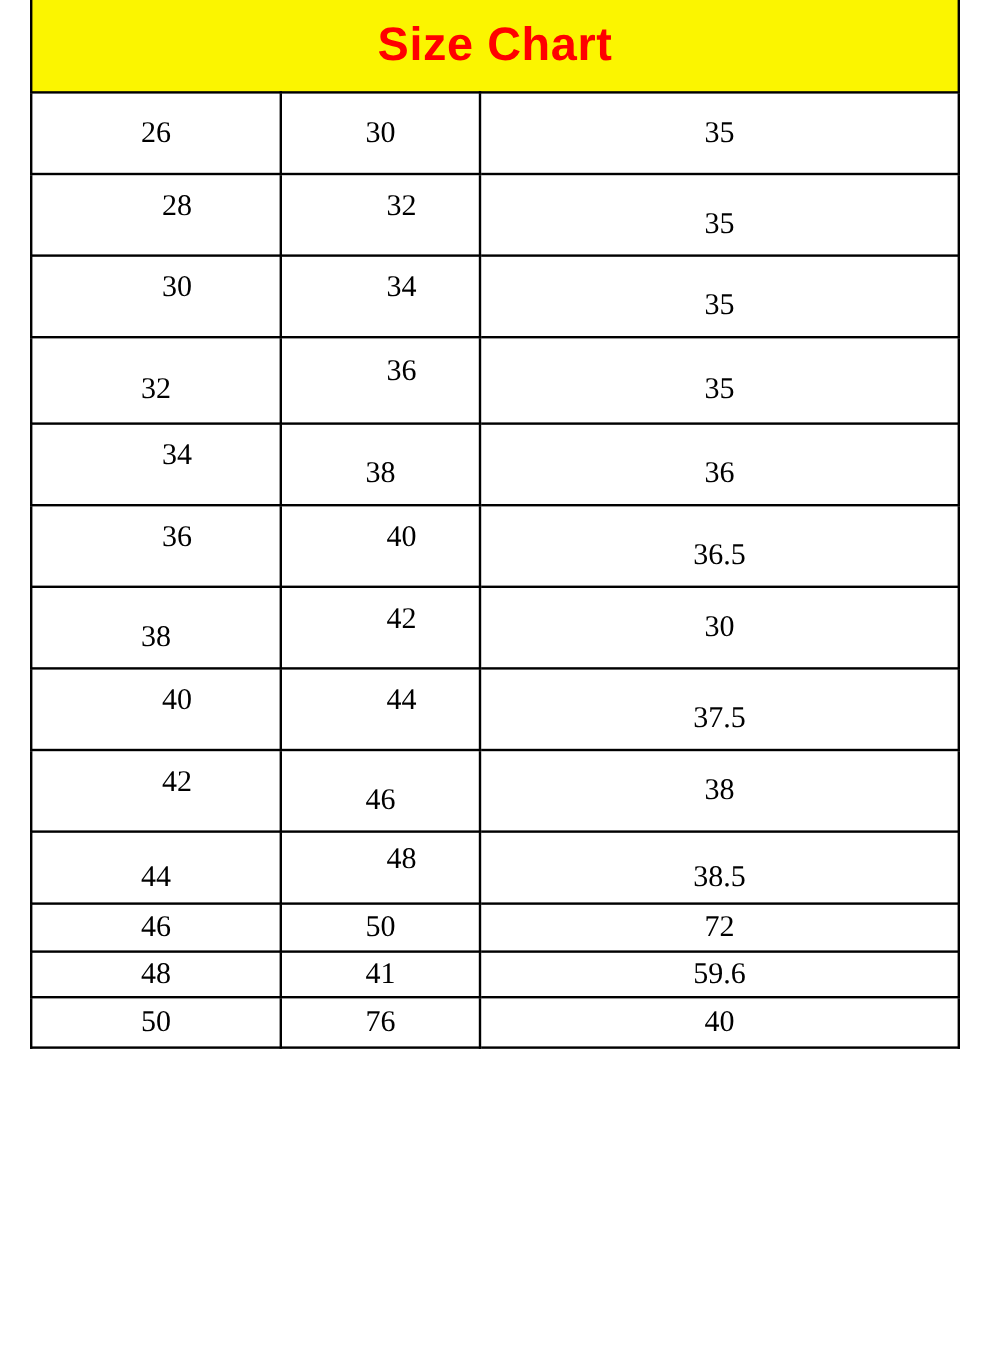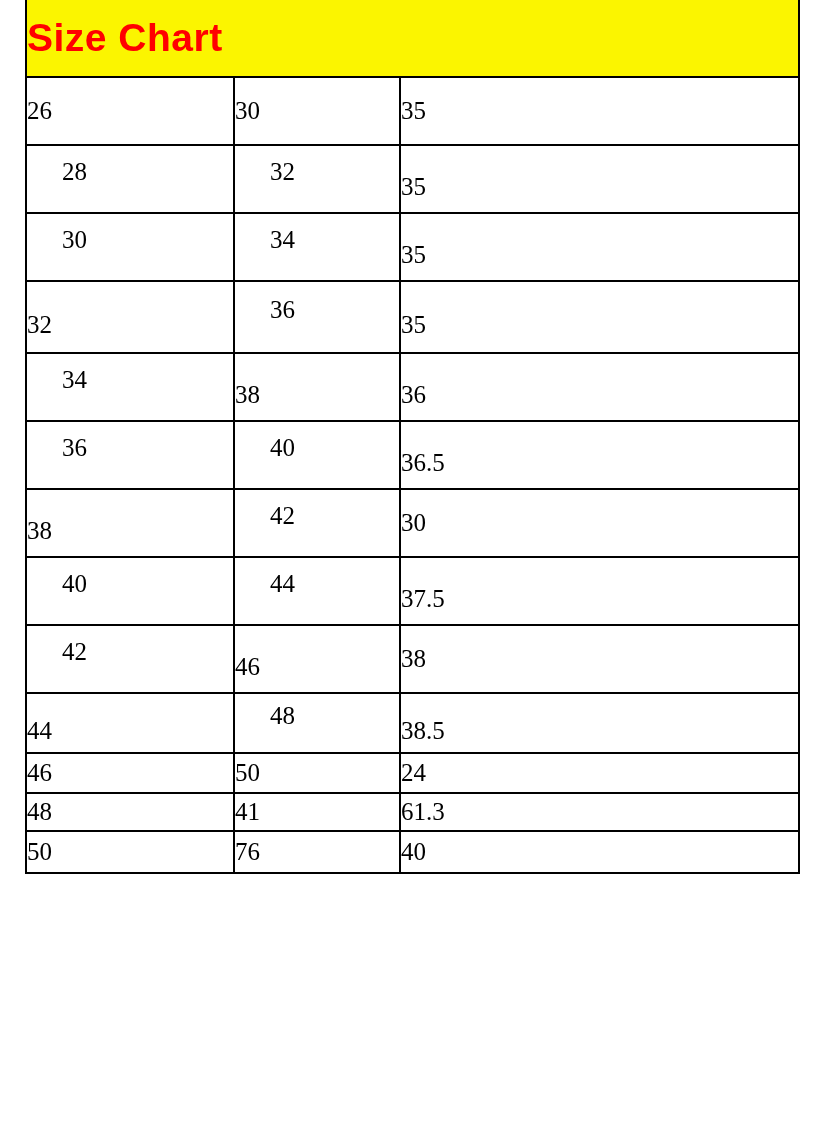--- a/index.html
+++ b/index.html
@@ -25,21 +25,21 @@
   }
   table.size-chart {
     border-collapse: collapse;
     width: 775px;
     table-layout: fixed;
   }
   table.size-chart td,
   table.size-chart th {
     border: 2px solid #000000;
     padding: 0;
-    text-align: left;
+    text-align: center;
     vertical-align: middle;
   }
   .title-cell {
     background: #fbf500;
     color: #ff0000;
     font-size: 39px;
     font-weight: bold;
     height: 76px;
     letter-spacing: 0.5px;
     border-top: none !important;
@@ -143,26 +143,26 @@
           <td class="data-cell"><span class="j-none">38</span></td>
         </tr>
         <tr class="r9">
           <td class="data-cell"><span class="j-down">44</span></td>
           <td class="data-cell"><span class="j-up">48</span></td>
           <td class="data-cell"><span class="j-down">38.5</span></td>
         </tr>
         <tr class="r10">
           <td class="data-cell"><span class="j-none">46</span></td>
           <td class="data-cell"><span class="j-none">50</span></td>
-          <td class="data-cell"><span class="j-none">24</span></td>
+          <td class="data-cell"><span class="j-none">72</span></td>
         </tr>
         <tr class="r11">
           <td class="data-cell"><span class="j-none">48</span></td>
           <td class="data-cell"><span class="j-none">41</span></td>
-          <td class="data-cell"><span class="j-none">61.3</span></td>
+          <td class="data-cell"><span class="j-none">59.6</span></td>
         </tr>
         <tr class="r12">
           <td class="data-cell"><span class="j-none">50</span></td>
           <td class="data-cell"><span class="j-none">76</span></td>
           <td class="data-cell"><span class="j-none">40</span></td>
         </tr>
       </tbody>
     </table>
   </div>
 </div>

